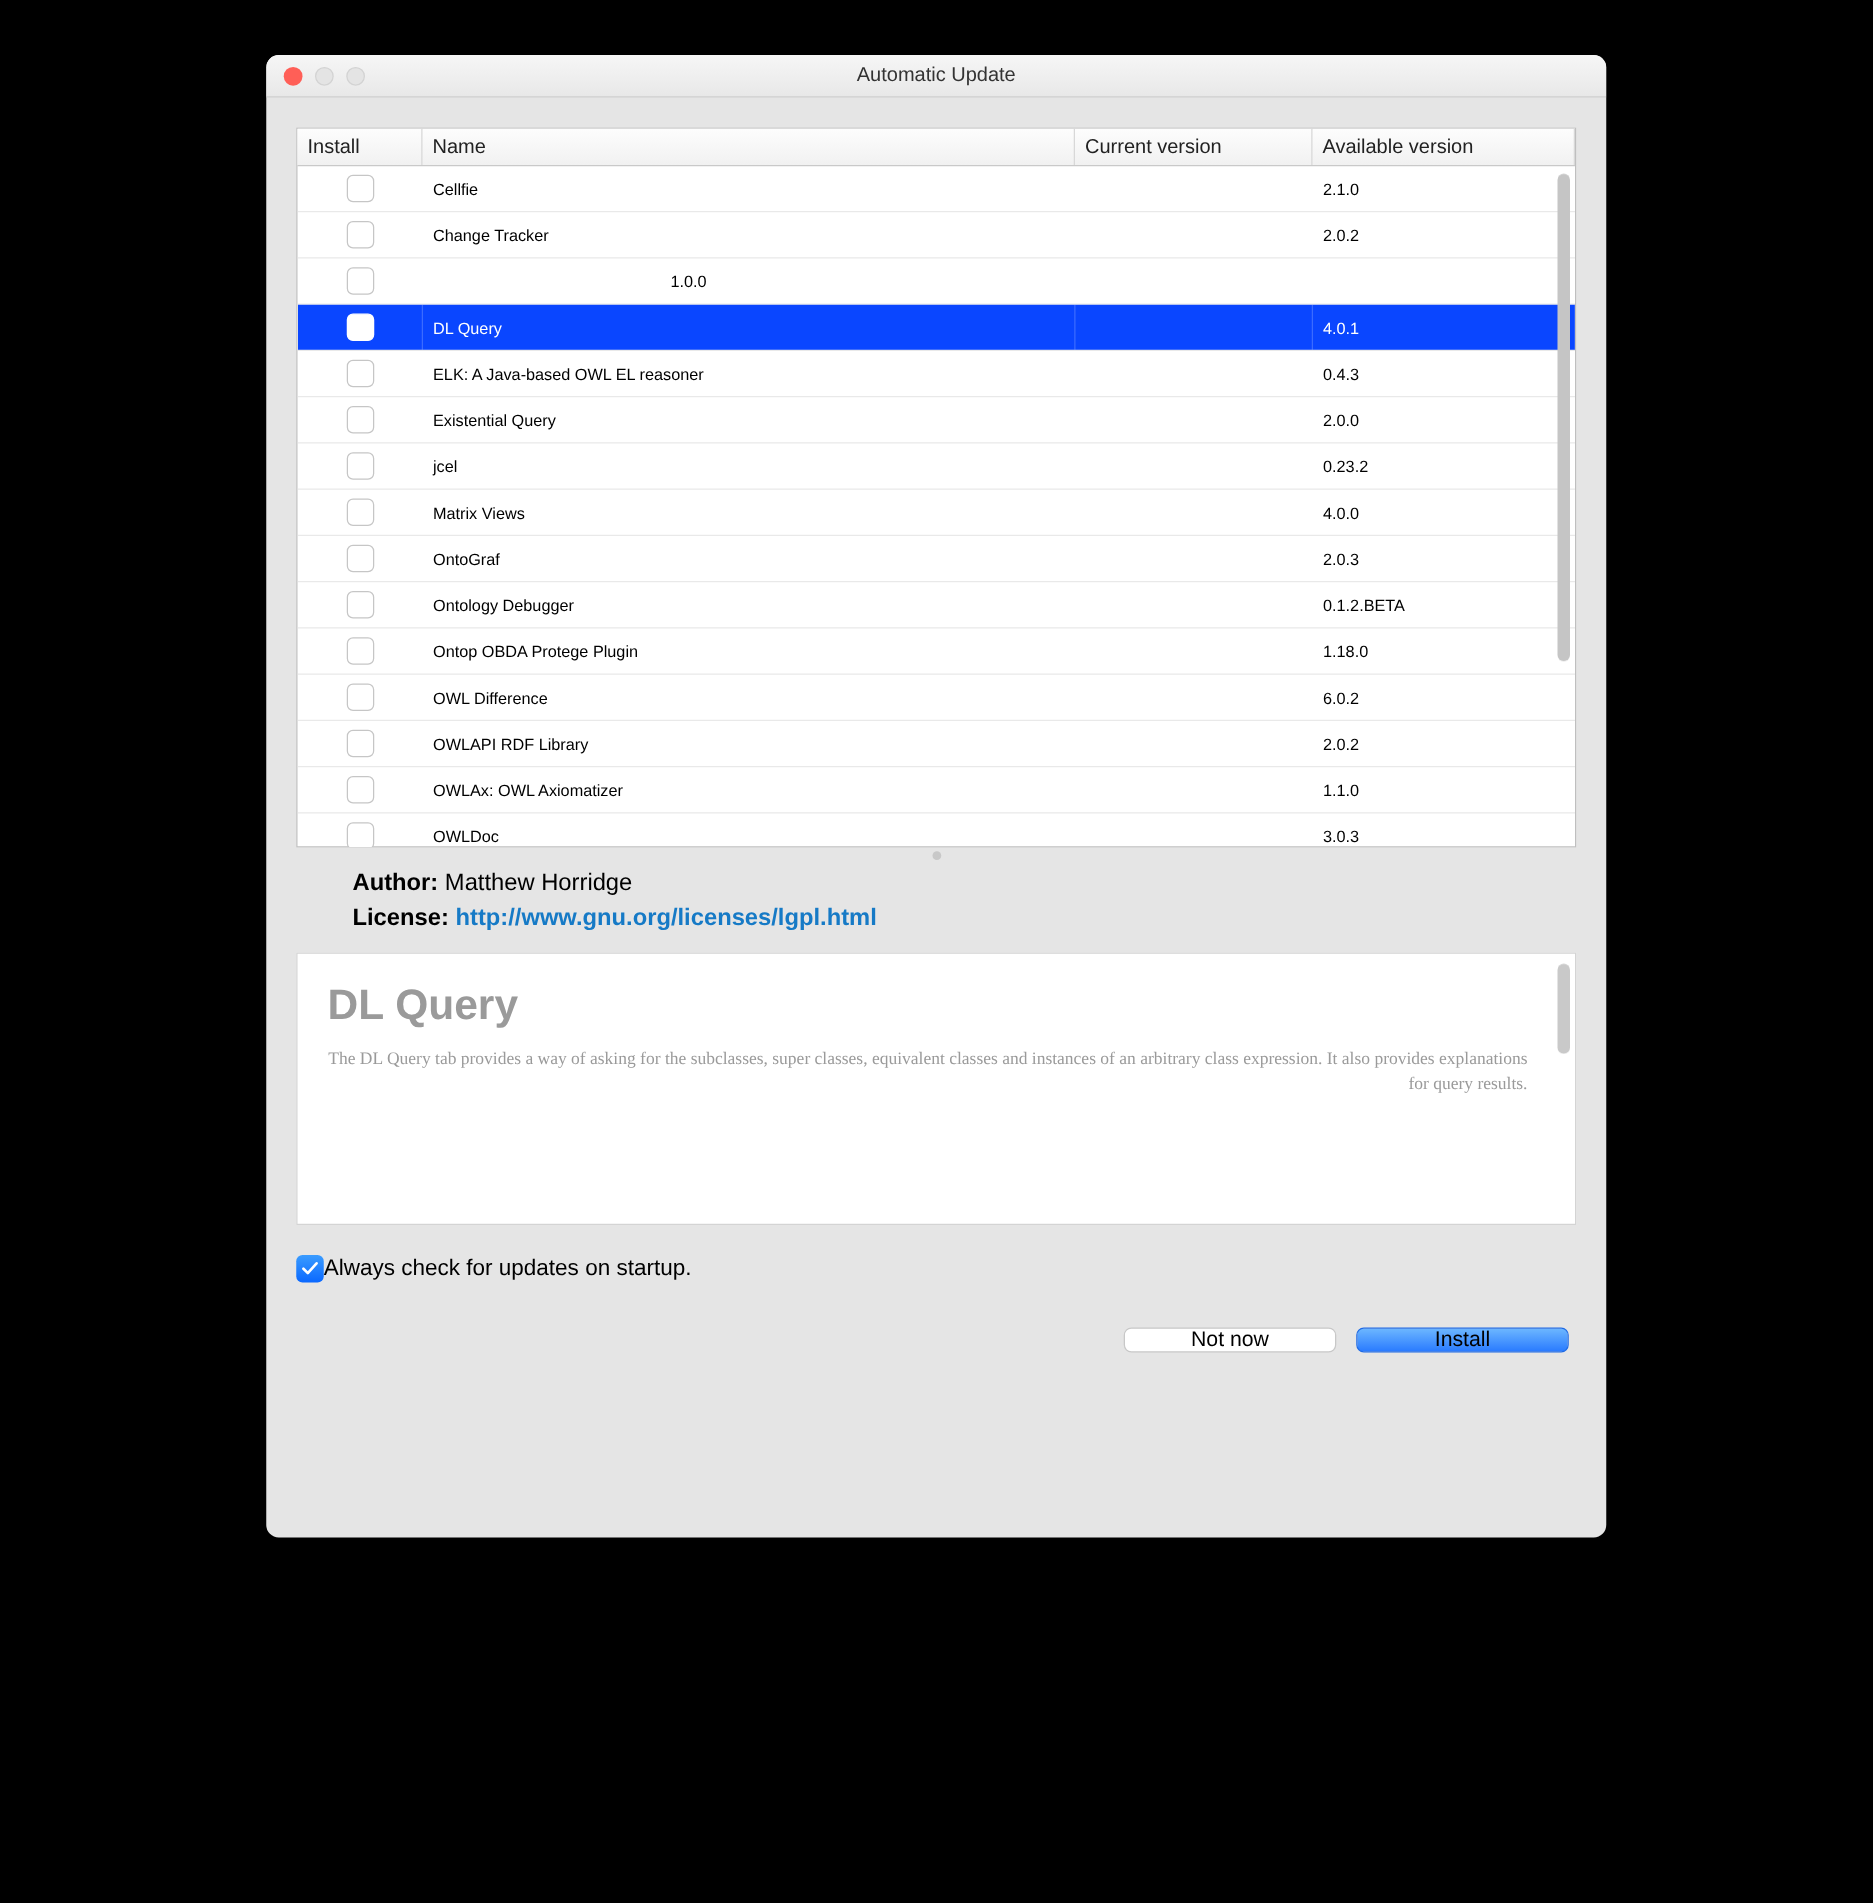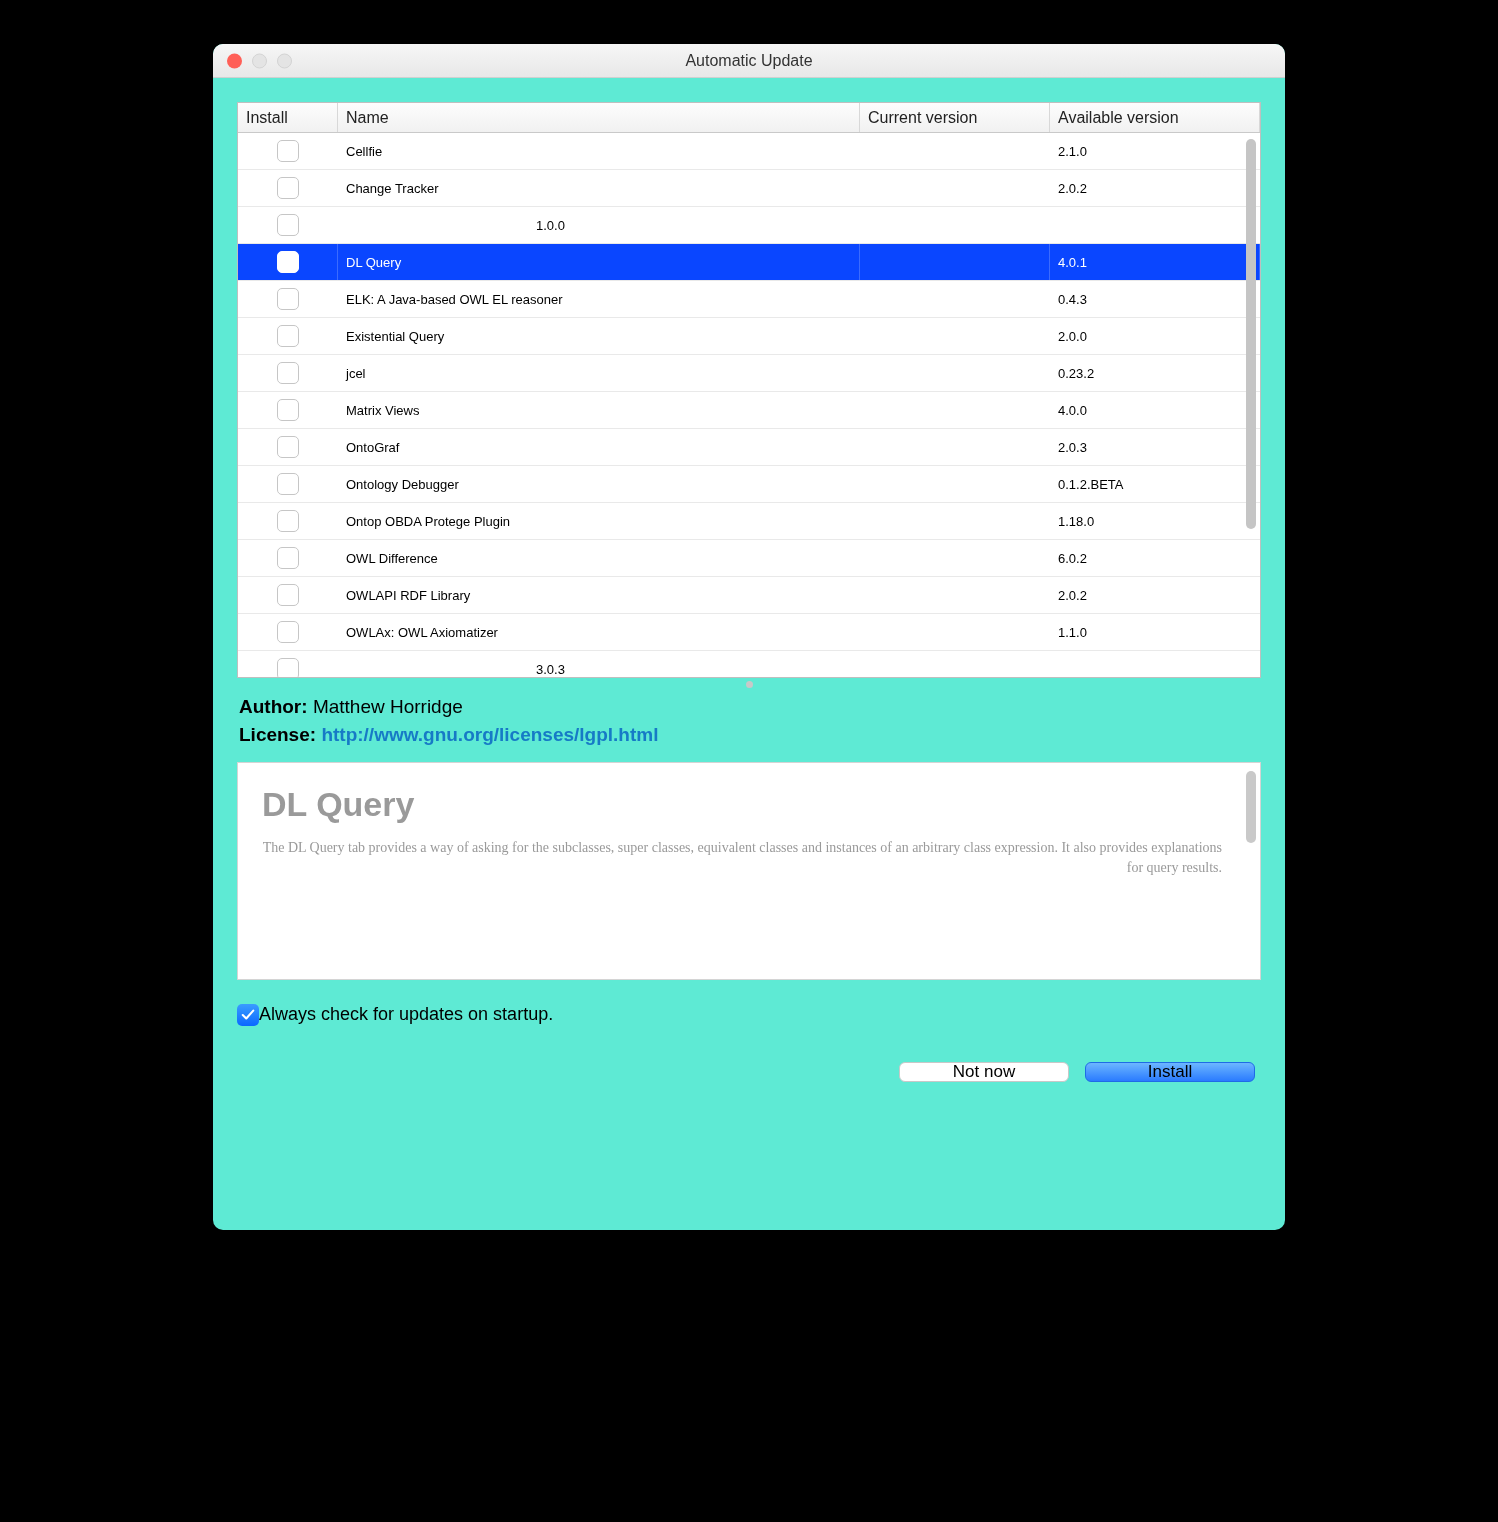--- a/index.html
+++ b/index.html
@@ -10,21 +10,21 @@
       width: 1498px;
       height: 1522px;
       display: flex;
       align-items: flex-start;
       justify-content: center;
       padding-top: 44px;
     }
     .window {
       width: 1072px;
       height: 1186px;
-      background: #5eead4;
+      background: #e5e5e5;
       border-radius: 10px;
       box-shadow: 0 30px 80px rgba(0,0,0,0.6), 0 0 0 1px rgba(0,0,0,0.15);
       display: flex;
       flex-direction: column;
       overflow: hidden;
     }
     .titlebar {
       height: 34px;
       background: linear-gradient(#f6f6f6, #e8e8e8);
       border-bottom: 1px solid #d0d0d0;
@@ -97,21 +97,21 @@
     .scroll-thumb {
       position: absolute; left: 2px; top: 6px; width: 10px; height: 390px;
       background: #c5c5c5; border-radius: 5px;
     }
 
     .splitter {
       height: 12px; display: flex; align-items: center; justify-content: center; color: #aaa; font-size: 10px;
     }
     .splitter .dot2 { width: 7px; height: 7px; border-radius: 50%; background: #c8c8c8; }
 
-    .meta { padding: 6px 2px 4px 2px; }
+    .meta { padding: 6px 2px 4px 2px; margin-left: 43px; }
     .meta-line { font-size: 19px; margin-bottom: 6px; }
     .meta-line b { font-weight: 700; }
     .meta-line a { color: #167ac6; text-decoration: none; font-weight: 600; }
 
     .detail-box {
       border: 1px solid #d4d4d4;
       background: #fff;
       height: 218px;
       padding: 22px 24px;
       margin-top: 6px;
@@ -296,20 +296,21 @@
               <div class="checkbox"></div>
             </div>
             <div class="cell col-name">OWLAx: OWL Axiomatizer</div>
             <div class="cell col-curr"></div>
             <div class="cell col-avail">1.1.0</div>
           </div>
           <div class="row">
             <div class="cell col-install" style="justify-content: center;">
               <div class="checkbox"></div>
             </div>
+            <div class="cell col-name">OWLDoc</div>
             <div class="cell col-curr"></div>
             <div class="cell col-avail">3.0.3</div>
           </div>
         </div>
       <div class="scroll-track">
         <div class="scroll-thumb"></div>
       </div>
     </div>
 
     <div class="splitter">

